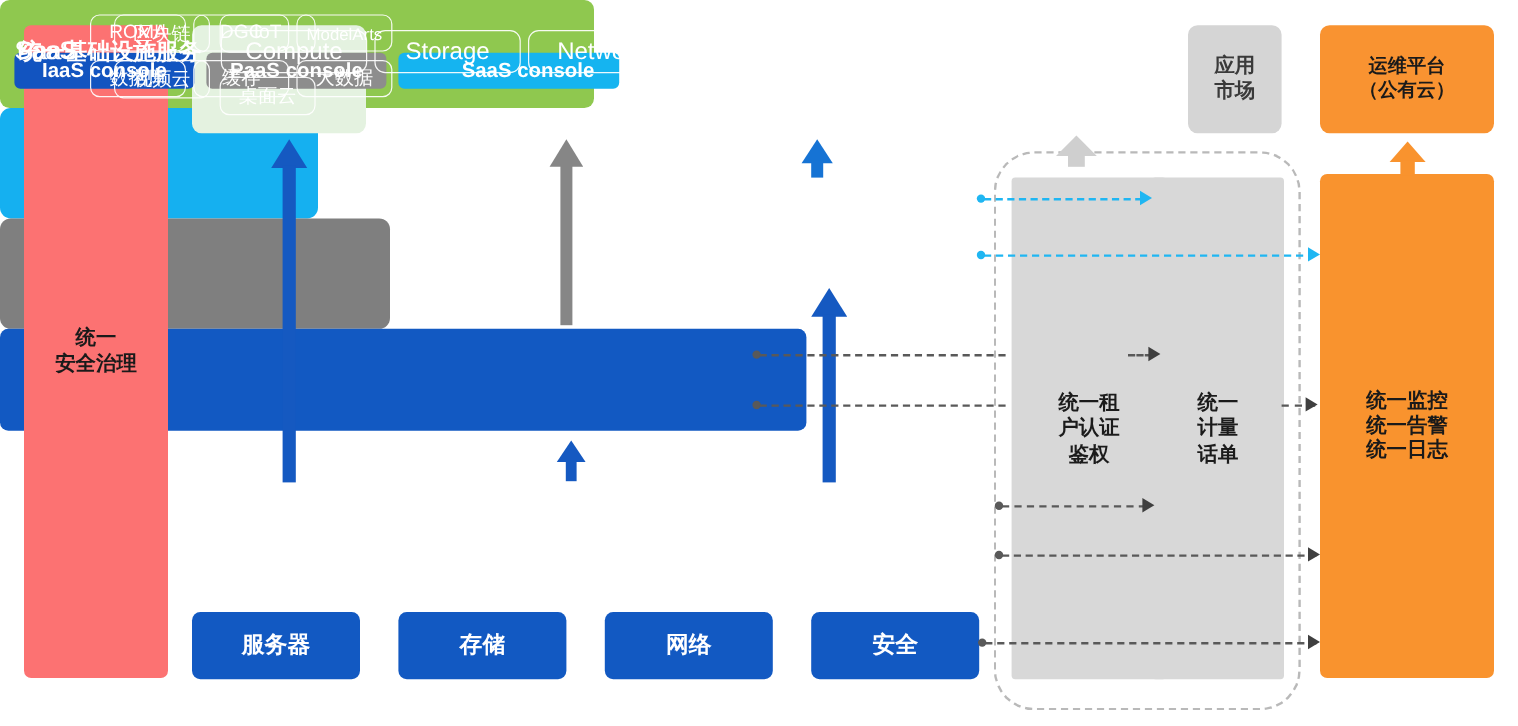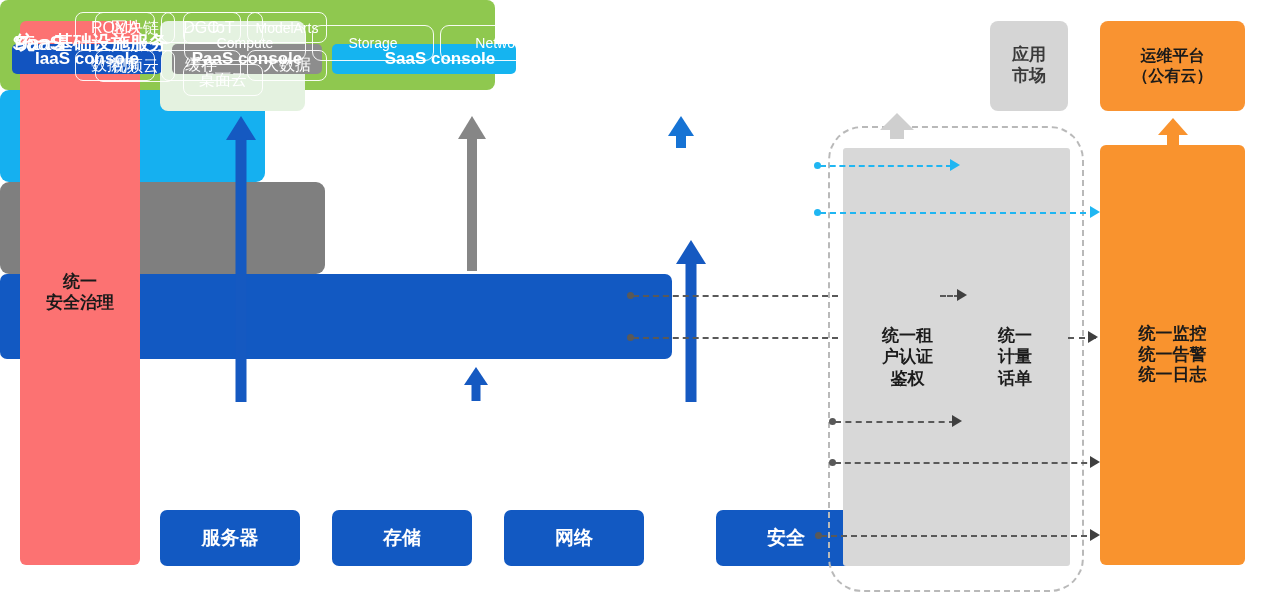--- a/index.html
+++ b/index.html
@@ -100,35 +100,35 @@
   .p-c4{left:75px;top:50px;}
   .p-c5{left:161px;top:50px;}
   .p-c6{left:247px;top:50px;}
 
   
   .iaas{
     left:160px;top:400px;width:672px;height:85px;
     background:#1259c2;border-radius:7px;display:block;
   }
   .iaas-label{position:absolute;left:16px;top:30px;color:#fff;font-size:19px;font-weight:600;}
-  .iaas .sub-chip{height:34px;font-size:14px;top:25px;border-radius:9px;}
+  .iaas .sub-chip{height:34px;font-size:20px;top:25px;border-radius:9px;}
   .i-c1{left:184px;width:120px;}
   .i-c2{left:312px;width:120px;}
   .i-c3{left:440px;width:120px;}
   .i-c4{left:568px;width:90px;}
 
   
   .hw{
     top:510px;height:56px;background:#1259c2;border-radius:7px;
     color:#fff;font-size:19px;font-weight:600;
   }
   .hw1{left:160px;width:140px;}
   .hw2{left:332px;width:140px;}
   .hw3{left:504px;width:140px;}
-  .hw4{left:716px;width:140px;text-align:center;}
+  .hw4{left:676px;width:140px;text-align:center;}
 
   
   .dashed-wrap{
     position:absolute;left:828px;top:126px;width:252px;height:462px;
     border:2.5px dashed #b9b9b9;border-radius:34px;
   }
   .gray-col{
     position:absolute;background:#d8d8d8;border-radius:3px;
     color:#1b1b1b;font-size:17px;font-weight:600;line-height:1.25;
   }

